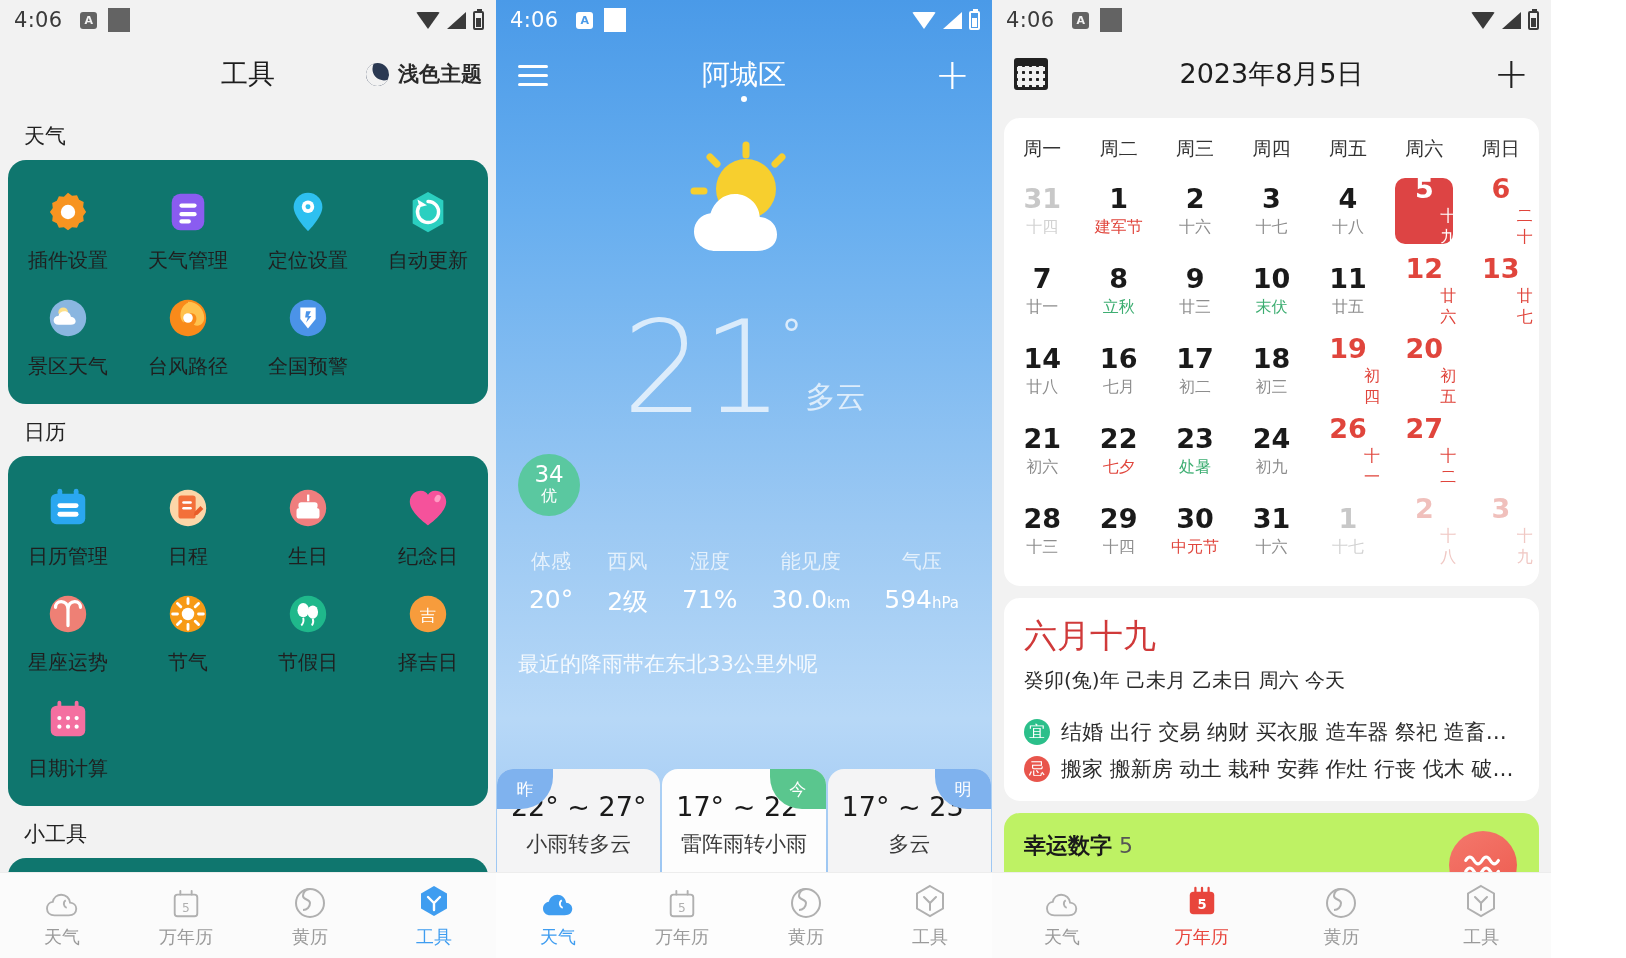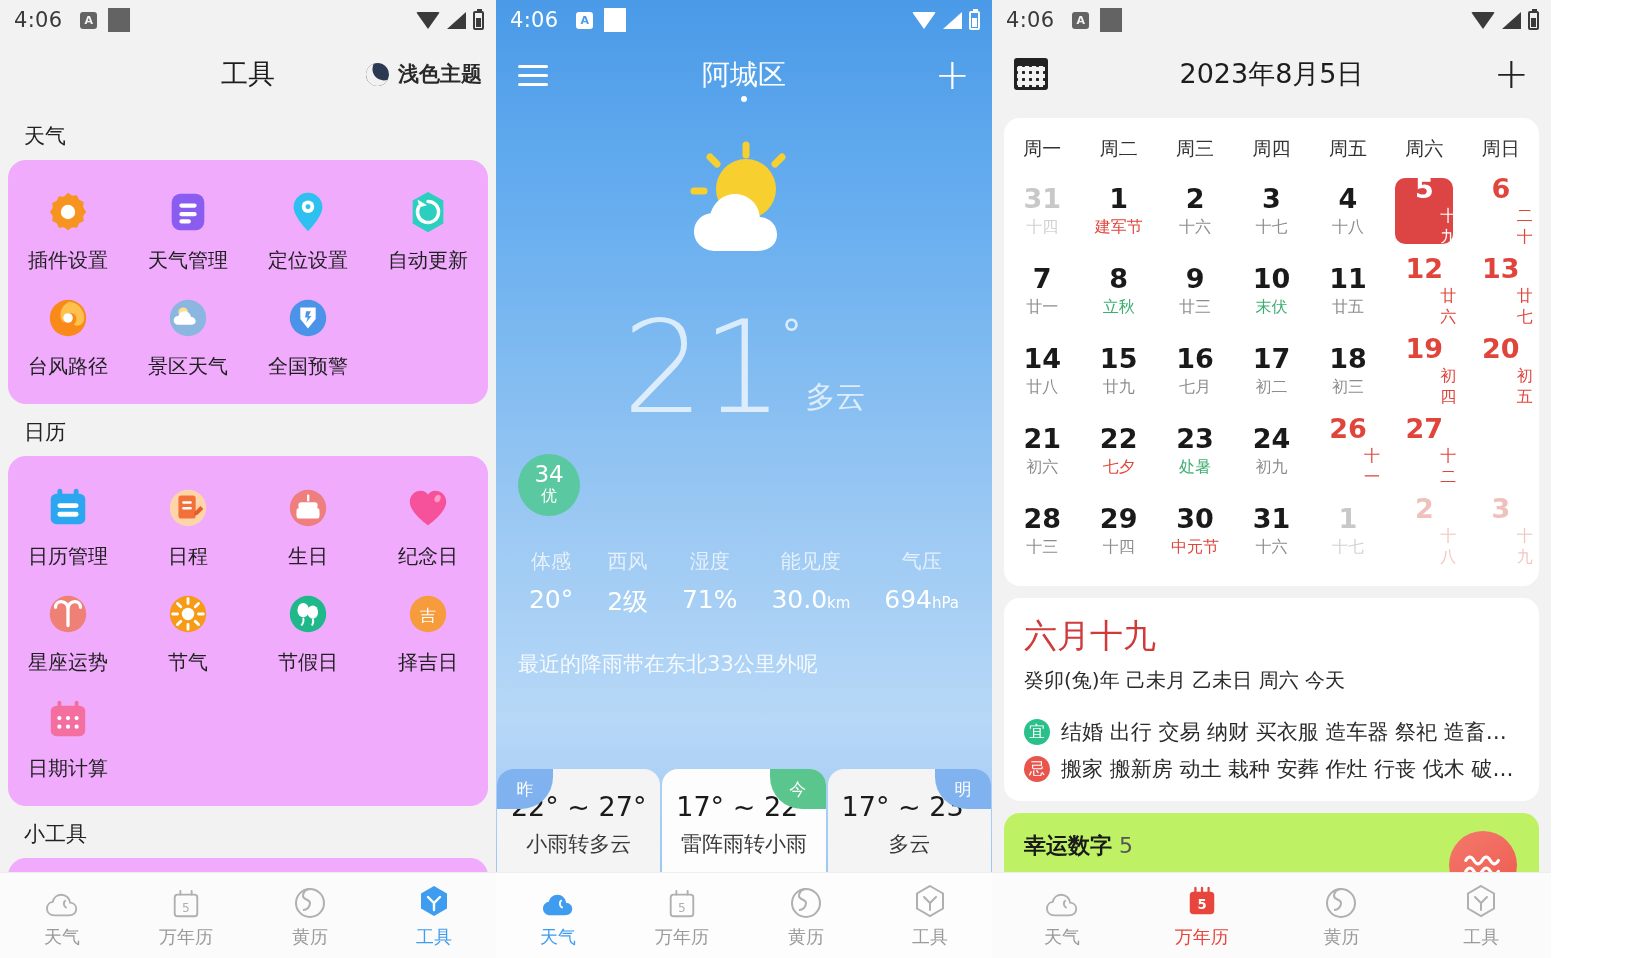--- a/index.html
+++ b/index.html
@@ -49,21 +49,21 @@
   .theme-toggle { position: absolute; right: 14px; display: flex; align-items: center; gap: 9px; }
   .moon {
     width: 23px; height: 23px; border-radius: 50%;
     background: #2b3952;
     box-shadow: inset 8px -3px 0 0 #f2f2f2;
     transform: rotate(-20deg);
   }
   .theme-label { font-size: 21px; color: #2a2a2a; font-weight: bold; }
 
   .sec-title { font-size: 21px; color: #222; padding: 14px 0 10px 24px; }
-  .card { background: #f0abfc; border-radius: 18px; margin: 0 8px; padding: 14px 0 18px; }
+  .card { background: #0f766e; border-radius: 18px; margin: 0 8px; padding: 14px 0 18px; }
   .grid4 { display: grid; grid-template-columns: repeat(4,1fr); }
   .tool { display: flex; flex-direction: column; align-items: center; padding: 12px 0 6px; }
   .tool-ic { width: 52px; height: 52px; display: flex; align-items: center; justify-content: center; margin-bottom: 9px; }
   .tool-lb { font-size: 20px; color: #1f1f1f; }
 
   
   .botnav {
     position: absolute; left: 0; right: 0; bottom: 0; height: 86px;
     background: #fbfbfb; display: flex; align-items: center;
     border-top: 1px solid #ededed;
@@ -240,36 +240,36 @@
                 <path d="M24 3l16 9v24l-16 9-16-9V12z" fill="#2bcfc0"></path>
                 <path d="M24 13a11 11 0 1 1-9.5 5.5" stroke="#fff" stroke-width="3.6" fill="none" stroke-linecap="round"></path>
                 <path d="M13 11l2 8 8-2z" fill="#fff"></path>
               </svg>
           </span>
           <span class="tool-lb">自动更新</span>
         </div>
         <div class="tool">
           <span class="tool-ic">
             <svg width="46" height="46" viewBox="0 0 48 48">
+                <circle cx="24" cy="24" r="19" fill="#8ab6e0"></circle>
+                <circle cx="19" cy="18" r="5" fill="#fde08a"></circle>
+                <path d="M14 31c-3 0-5-2-5-4.5s2-4.5 5-4.5c.6-3 3.3-5 6.3-5 3.4 0 6.2 2.4 6.7 5.6 3 .2 5 2.4 5 4.7 0 2.6-2.2 3.7-5 3.7z" fill="#fff"></path>
+              </svg>
+          </span>
+          <span class="tool-lb">景区天气</span>
+        </div>
+        <div class="tool">
+          <span class="tool-ic">
+            <svg width="46" height="46" viewBox="0 0 48 48">
                 <circle cx="24" cy="24" r="19" fill="#f98a1a"></circle>
                 <path d="M24 7c9.4 0 17 7.6 17 17 0 6-6 10-11 7 5-5 3-12-3-12-6 0-9 5-7 10-5-3-5-12-1-17 1.5-2 3.2-3.4 5-4z" fill="#ffc14d"></path>
                 <circle cx="24" cy="24" r="5" fill="#fff"></circle>
               </svg>
           </span>
           <span class="tool-lb">台风路径</span>
-        </div>
-        <div class="tool">
-          <span class="tool-ic">
-            <svg width="46" height="46" viewBox="0 0 48 48">
-                <circle cx="24" cy="24" r="19" fill="#8ab6e0"></circle>
-                <circle cx="19" cy="18" r="5" fill="#fde08a"></circle>
-                <path d="M14 31c-3 0-5-2-5-4.5s2-4.5 5-4.5c.6-3 3.3-5 6.3-5 3.4 0 6.2 2.4 6.7 5.6 3 .2 5 2.4 5 4.7 0 2.6-2.2 3.7-5 3.7z" fill="#fff"></path>
-              </svg>
-          </span>
-          <span class="tool-lb">景区天气</span>
         </div>
         <div class="tool">
           <span class="tool-ic">
             <svg width="46" height="46" viewBox="0 0 48 48">
                 <circle cx="24" cy="24" r="19" fill="#4b93e8"></circle>
                 <path d="M16 13h16v12l-8 10-8-10z" fill="#fff"></path>
                 <path d="M22 17h5l-2.5 5h3l-5.5 7 1.8-5.4h-2.8z" fill="#4b93e8"></path>
               </svg>
           </span>
           <span class="tool-lb">全国预警</span>
@@ -540,21 +540,21 @@
       <div class="metric">
         <div class="m-lb">湿度</div>
         <div class="m-v">71%</div>
       </div>
       <div class="metric">
         <div class="m-lb">能见度</div>
         <div class="m-v"><span>30.0</span><small>km</small></div>
       </div>
       <div class="metric">
         <div class="m-lb">气压</div>
-        <div class="m-v"><span>694</span><small>hPa</small></div>
+        <div class="m-v"><span>594</span><small>hPa</small></div>
       </div>
     </div>
 
     <div class="w-tip">最近的降雨带在东北33公里外呢</div>
 
     <div class="fc-row">
       <div class="fc-card">
         <span class="fc-tag">昨</span>
         <div class="fc-temp">22° ~ 27°</div>
         <div class="fc-cond">小雨转多云</div>
@@ -704,24 +704,20 @@
                 <div class="cal-d">13</div>
                 <div class="cal-l">廿七</div>
               </div></div>
           </div>
           <div class="cal-week">
             <div class="cal-cell"><div class="cal-inner">
                 <div class="cal-d">14</div>
                 <div class="cal-l">廿八</div>
               </div></div>
             <div class="cal-cell"><div class="cal-inner">
-                <div class="cal-d">15</div>
-                <div class="cal-l">廿九</div>
-              </div></div>
-            <div class="cal-cell"><div class="cal-inner">
                 <div class="cal-d">16</div>
                 <div class="cal-l">七月</div>
               </div></div>
             <div class="cal-cell"><div class="cal-inner">
                 <div class="cal-d">17</div>
                 <div class="cal-l">初二</div>
               </div></div>
             <div class="cal-cell"><div class="cal-inner">
                 <div class="cal-d">18</div>
                 <div class="cal-l">初三</div>

